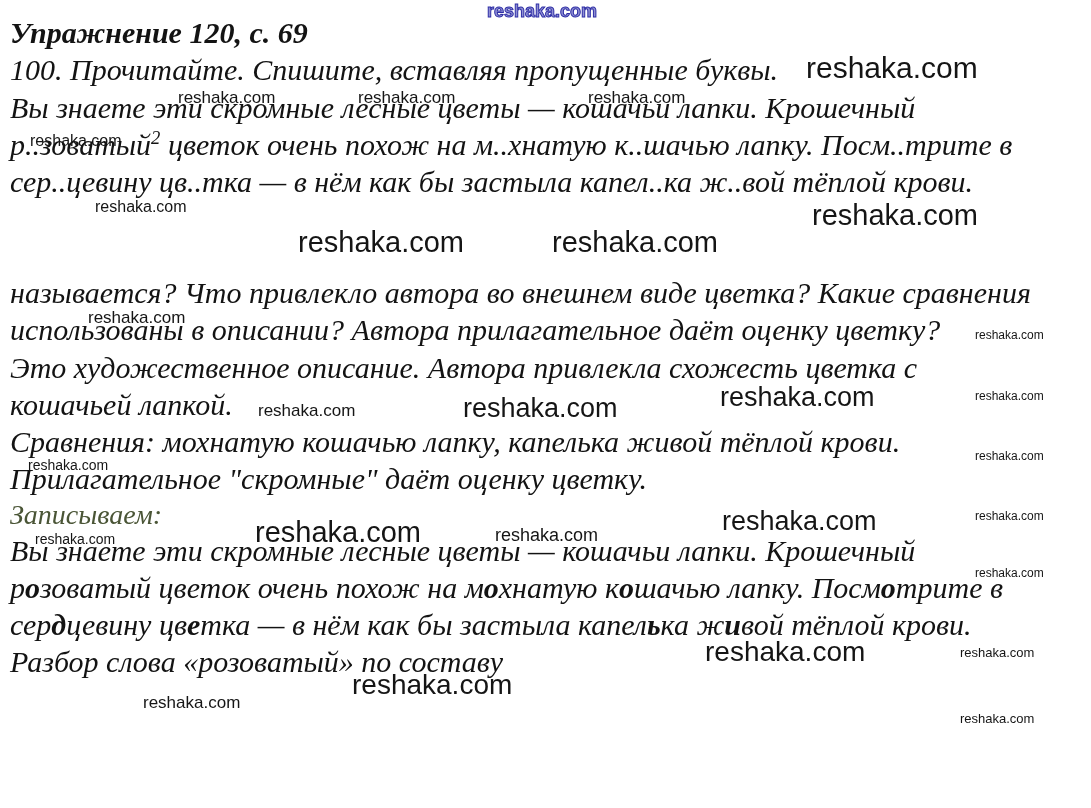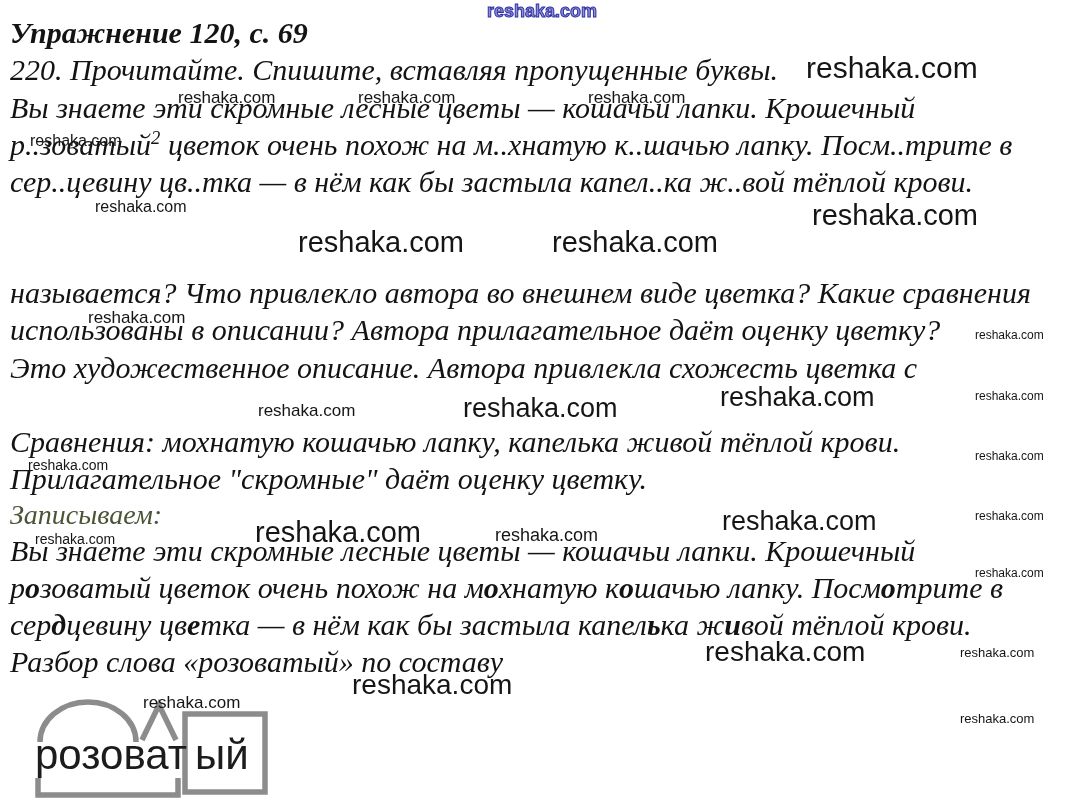--- a/index.html
+++ b/index.html
@@ -49,43 +49,34 @@
       <span class="wm" style="left: 495px; top: 526px; font-size: 18px;">reshaka.com</span>
       <span class="wm" style="left: 975px; top: 567px; font-size: 12px;">reshaka.com</span>
       <span class="wm" style="left: 705px; top: 638px; font-size: 28px;">reshaka.com</span>
       <span class="wm" style="left: 960px; top: 646px; font-size: 13px;">reshaka.com</span>
       <span class="wm" style="left: 352px; top: 671px; font-size: 28px;">reshaka.com</span>
       <span class="wm" style="left: 143px; top: 694px; font-size: 17px;">reshaka.com</span>
       <span class="wm" style="left: 960px; top: 712px; font-size: 13px;">reshaka.com</span>
     </div>
 
   <div class="line title" style="top:14px">Упражнение 120, с. 69</div>
-  <div class="line" style="top:51px">220. Прочитайте. Спишите, вставляя пропущенные буквы.</div>
+  <div class="line" style="top:51px">100. Прочитайте. Спишите, вставляя пропущенные буквы.</div>
 
   <div class="line" style="top:89px"><span>Вы знаете эти скромные лесные цветы — кошачьи лапки. Крошечный</span></div>
   <div class="line" style="top:126px"><span>р..зоватый</span><sup>2</sup><span> цветок очень похож на м..хнатую к..шачью лапку. Посм..трите в</span></div>
   <div class="line" style="top:163px"><span>сер..цевину цв..тка — в нём как бы застыла капел..ка ж..вой тёплой крови.</span></div>
 
   <div class="line" style="top:274px"><span>называется? Что привлекло автора во внешнем виде цветка? Какие сравнения</span></div>
   <div class="line" style="top:311px"><span>использованы в описании? Автора прилагательное даёт оценку цветку?</span></div>
 
   <div class="line" style="top:349px"><span>Это художественное описание. Автора привлекла схожесть цветка с</span></div>
+  <div class="line" style="top:386px"><span>кошачьей лапкой.</span></div>
   <div class="line" style="top:423px"><span>Сравнения: мохнатую кошачью лапку, капелька живой тёплой крови.</span></div>
   <div class="line" style="top:460px"><span>Прилагательное "скромные" даёт оценку цветку.</span></div>
 
   <div class="line zapis" style="top:496px">Записываем:</div>
 
   <div class="line" style="top:532px"><span>Вы знаете эти скромные лесные цветы — кошачьи лапки. Крошечный</span></div>
   <div class="line" style="top:606px"><span>сер</span><span class="ins">д</span><span>цевину цв</span><span class="ins">е</span><span>тка — в нём как бы застыла капел</span><span class="ins">ь</span><span>ка ж</span><span class="ins">и</span><span>вой тёплой крови.</span></div>
   <div class="line" style="top:569px"><span>р</span><span class="ins">о</span><span>зоватый цветок очень похож на м</span><span class="ins">о</span><span>хнатую к</span><span class="ins">о</span><span>шачью лапку. Посм</span><span class="ins">о</span><span>трите в</span></div>
   <div class="line" style="top:643px"><span>Разбор слова «розоватый» по составу</span></div>
 
-  <div class="diagram">
-    <svg width="300" height="118" viewBox="0 0 300 118">
-      <path d="M 12 52 A 48 40 0 0 1 108 52" fill="none" stroke="#8c8c8c" stroke-width="5.5"></path>
-      <path d="M 114 50 L 131 15 L 148 50" fill="none" stroke="#8c8c8c" stroke-width="5.5" stroke-linejoin="miter"></path>
-      <rect x="157" y="24" width="80" height="78" fill="none" stroke="#8c8c8c" stroke-width="5.5"></rect>
-      <path d="M 10 88 L 10 105 L 150 105 L 150 88" fill="none" stroke="#8c8c8c" stroke-width="5.5"></path>
-    </svg>
-    <div class="dword" style="left:7px">розоват</div>
-    <div class="dword" style="left:167px">ый</div>
-  </div>
 </div>
 
 </body></html>

